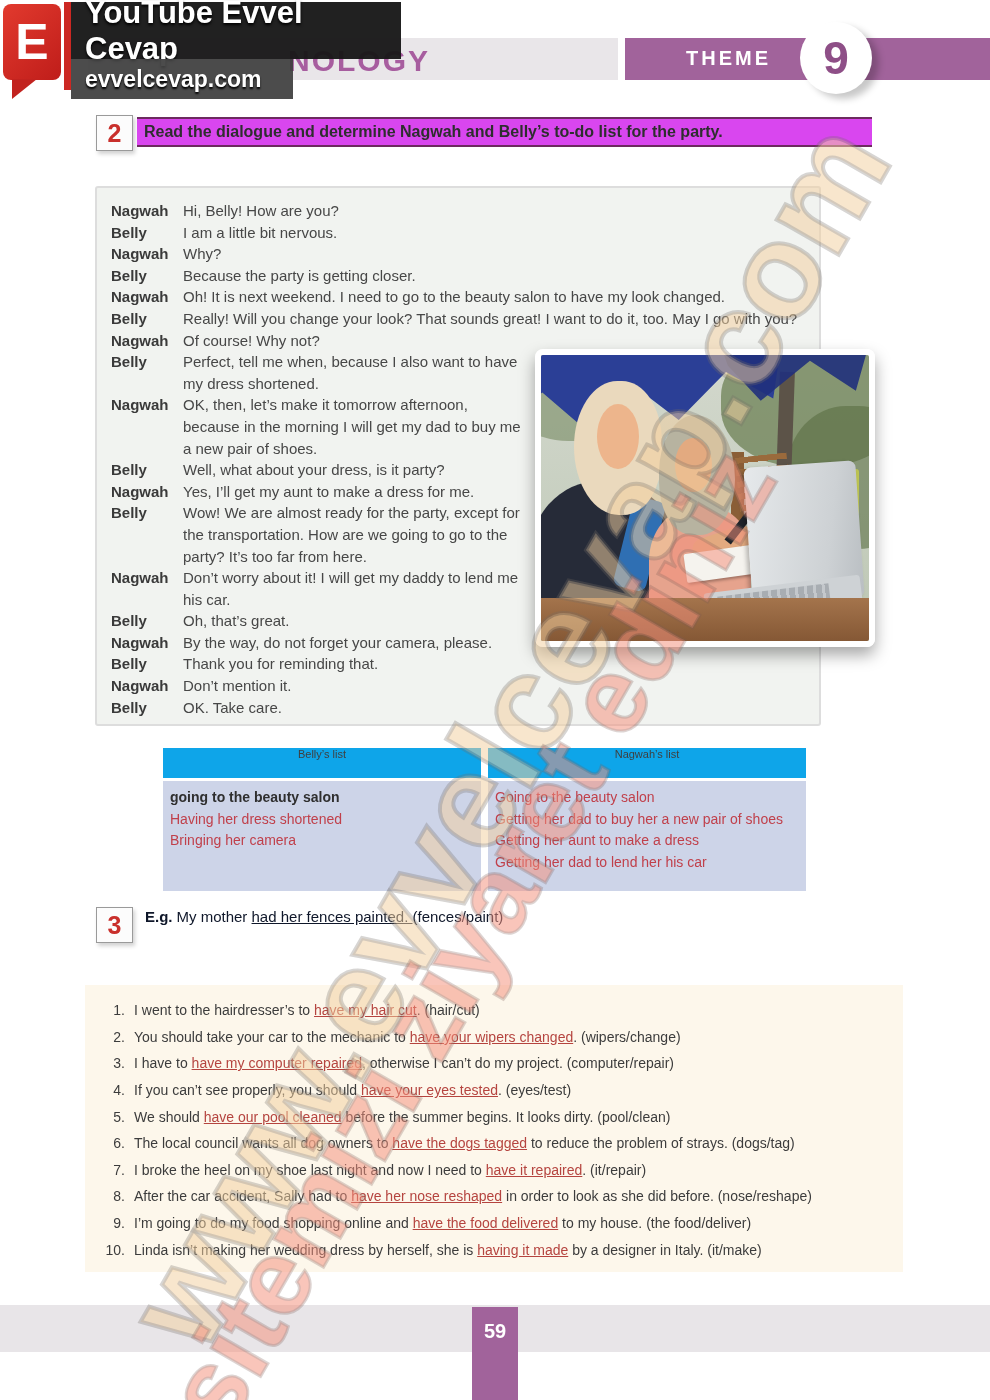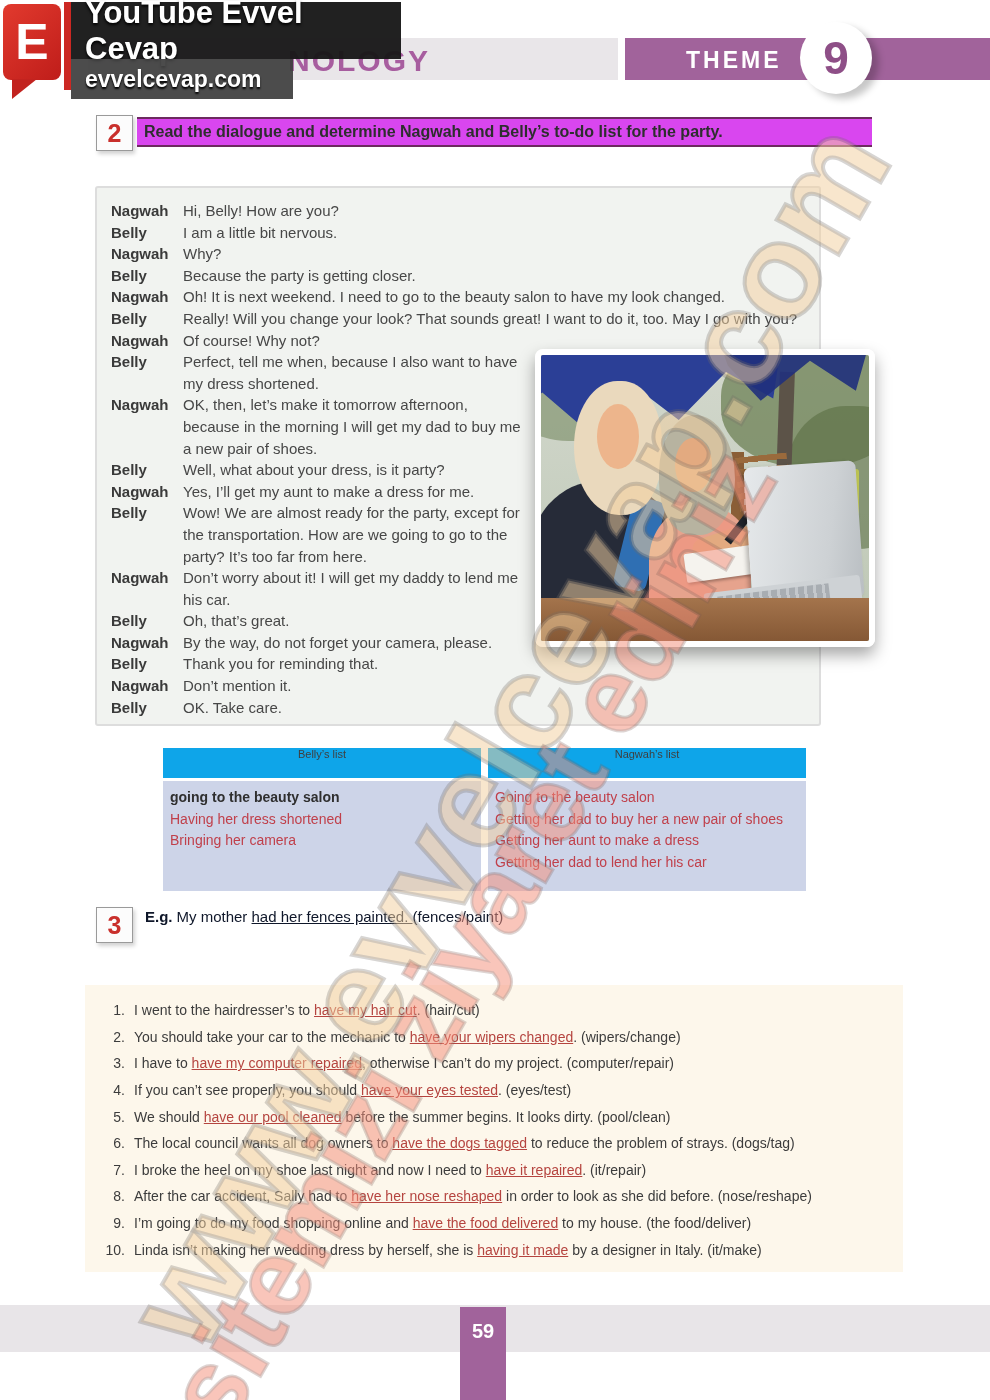--- a/index.html
+++ b/index.html
@@ -4,21 +4,21 @@
 <style>
   html,body{margin:0;padding:0;background:#ffffff;}
   .page{position:relative;width:990px;height:1400px;background:#ffffff;overflow:hidden;
         font-family:"Liberation Sans","DejaVu Sans",sans-serif;color:#3c3c3c;}
 
   
   .hdr-gray{position:absolute;left:88px;top:38px;width:530px;height:42px;background:#e9e6e9;}
   .unit-title{position:absolute;left:288px;top:44px;font-size:30px;font-weight:bold;
               letter-spacing:2px;color:#a75d9f;}
   .hdr-purple{position:absolute;left:625px;top:38px;width:365px;height:42px;background:#a1639b;}
-  .theme-label{position:absolute;left:686px;top:47px;font-size:23px;font-weight:bold;
+  .theme-label{position:absolute;left:686px;top:47px;font-size:20px;font-weight:bold;
                letter-spacing:3px;color:#ffffff;}
   .theme-circle{position:absolute;left:800px;top:22px;width:72px;height:72px;border-radius:50%;
                 background:#ffffff;box-shadow:7px 5px 7px rgba(0,0,0,.22);
                 display:flex;align-items:center;justify-content:center;}
   .theme-circle span{font-size:46px;font-weight:bold;color:#8e4f87;}
 
   
   .num-box{position:absolute;width:35px;height:34px;background:#fcfcfc;border:1px solid #9a9a9a;
            box-shadow:2px 3px 4px rgba(0,0,0,.18);display:flex;align-items:center;justify-content:center;
            font-size:25px;font-weight:bold;color:#c9302c;}
@@ -86,21 +86,21 @@
   .eg-line b{margin-right:4px;}
   .eg-line .u{text-decoration:underline;}
   .cream{position:absolute;left:85px;top:985px;width:818px;height:287px;background:#fdf7eb;
          box-sizing:border-box;padding-top:12px;}
   .item{display:flex;height:26.6px;align-items:center;font-size:14px;color:#3c3c3c;white-space:nowrap;}
   .item .no{width:40px;flex:0 0 40px;text-align:right;padding-right:9px;}
   .ans{color:#b5443f;text-decoration:underline;}
 
   
   .foot-bar{position:absolute;left:0;top:1305px;width:990px;height:47px;background:#e8e5e8;}
-  .foot-tab{position:absolute;left:460px;top:1307px;width:46px;height:93px;background:#a1639b;
+  .foot-tab{position:absolute;left:472px;top:1307px;width:46px;height:93px;background:#a1639b;
             text-align:center;box-sizing:border-box;padding-top:13px;
             font-size:20px;font-weight:bold;color:#ffffff;}
 
   
   .wm{position:absolute;z-index:50;font-weight:bold;white-space:nowrap;transform-origin:0 0;
       opacity:.52;pointer-events:none;}
   .wm1{left:95px;top:1295px;transform:rotate(-60deg);font-size:135px;color:#f3d0a0;
        -webkit-text-stroke:4px rgba(115,108,100,.55);}
   .wm2{left:140px;top:1385px;transform:rotate(-60deg);font-size:108px;color:#f5917d;
        -webkit-text-stroke:3px rgba(125,92,86,.5);}

